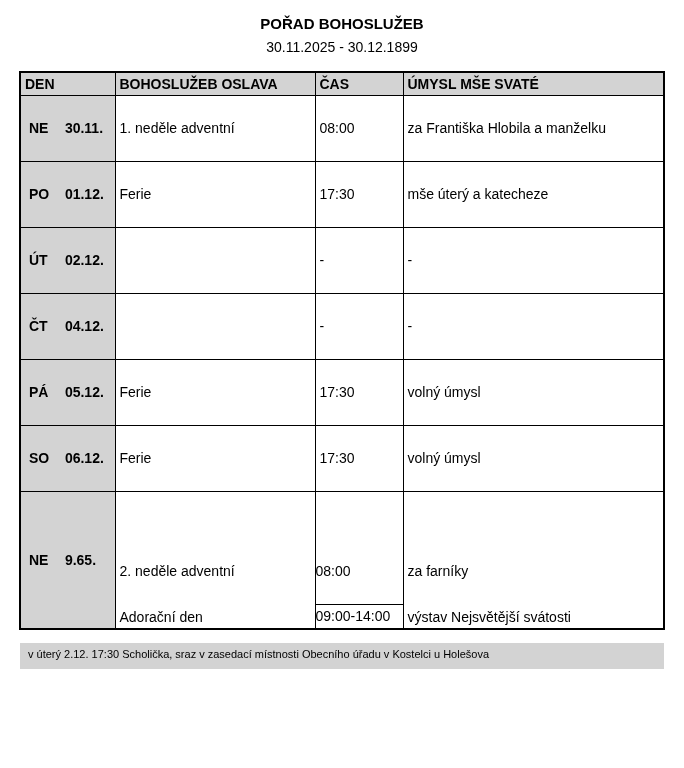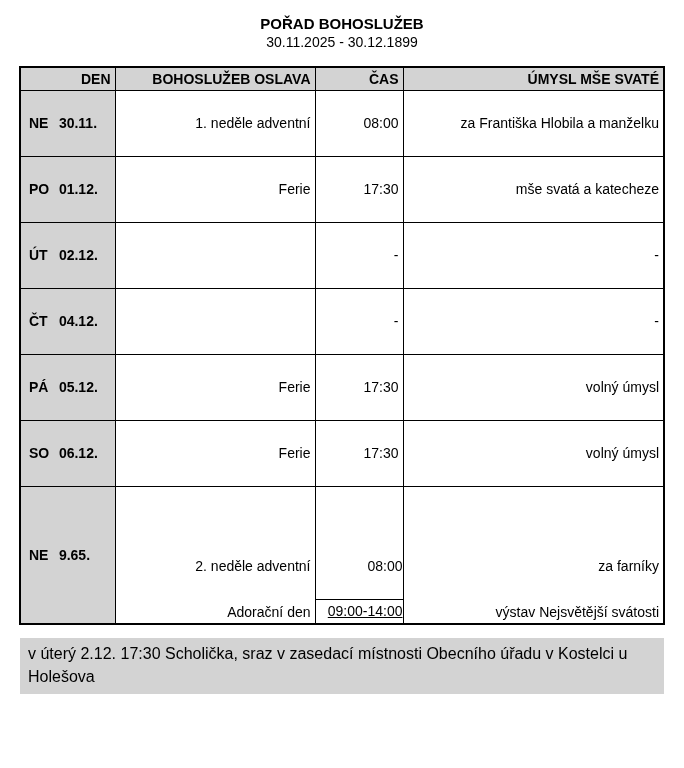--- a/index.html
+++ b/index.html
@@ -27,78 +27,78 @@
     line-height: 1.35;
     text-align: center;
   }
   .subtitle {
     font-size: 15px;
     font-weight: bold;
     line-height: 1.35;
   }
   .date-range {
     font-size: 14px;
+    margin-top: 5px;
   }
   table.schedule {
     border-collapse: collapse;
     table-layout: fixed;
     width: 644px;
     margin: 16px auto 0;
     border: 2px solid #000000;
   }
   col.c-den  { width: 95px; }
   col.c-osl  { width: 200px; }
   col.c-cas  { width: 88px; }
   col.c-umy  { width: 261px; }
   .schedule th, .schedule td {
     border: 1px solid #000000;
     font-size: 14px;
-    text-align: right;
+    text-align: left;
     vertical-align: middle;
     padding: 0 4px;
   }
   .schedule thead th {
     background: #d3d3d3;
     font-weight: bold;
     height: 23px;
     padding: 2px 4px;
   }
   tr.row { height: 66px; }
   tr.row-last { height: 101px; }
   td.den-cell {
     background: #d3d3d3;
     font-weight: bold;
     text-align: left;
     padding-left: 8px;
   }
   td.den-cell .day { display: inline-block; min-width: 26px; }
-  td.den-cell .date { display: inline-block; }
+  td.den-cell .date { display: inline-block; margin-left: 6px; }
   .stack {
     display: flex;
     flex-direction: column;
     justify-content: space-between;
     height: 97px;
     padding-top: 32px;
     padding-bottom: 3px;
     margin-top: 39px;
   }
   .stack .line1 { flex: 0 0 auto; }
   .stack .line2 { flex: 0 0 auto; padding-top: 3px; }
   td.cas-last { padding: 0; }
   td.cas-last .stack { padding-bottom: 0; }
   td.cas-last .line2 {
     border-top: 1px solid #000000;
     padding: 3px 0 4px;
-    text-decoration: underline;
   }
   .footer-note {
     width: 644px;
     margin: 13px auto 0;
     background: #d3d3d3;
-    font-size: 16px;
+    font-size: 11px;
     line-height: 1.45;
     text-align: left;
     padding: 4px 8px 6px;
   }
 </style>
 </head>
 <body>
 
 <div class="page">
 
@@ -134,21 +134,21 @@
         <td>za Františka Hlobila a manželku</td>
       </tr>
 
       <tr class="row">
         <td class="den-cell">
           <span class="day">PO</span>
           <span class="date">01.12.</span>
         </td>
         <td>Ferie</td>
         <td>17:30</td>
-        <td>mše svatá a katecheze</td>
+        <td>mše úterý a katecheze</td>
       </tr>
 
       <tr class="row">
         <td class="den-cell">
           <span class="day">ÚT</span>
           <span class="date">02.12.</span>
         </td>
         <td></td>
         <td>-</td>
         <td>-</td>

